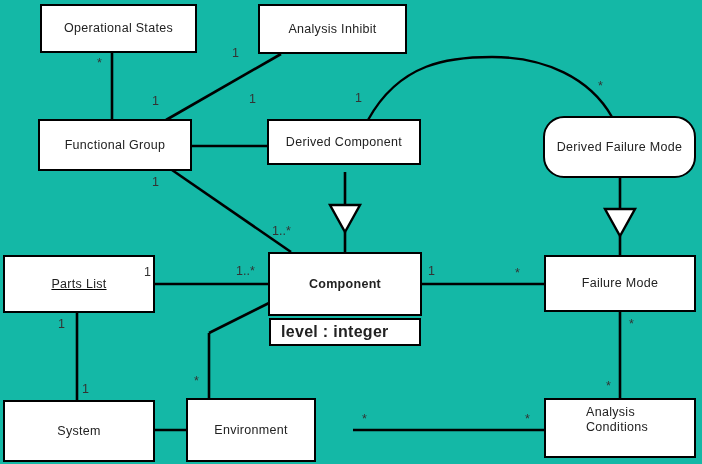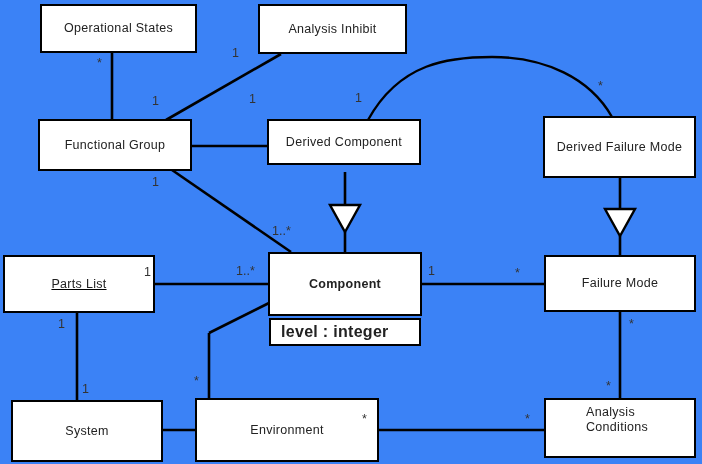--- a/index.html
+++ b/index.html
@@ -4,21 +4,21 @@
 <style>
   html, body {
     margin: 0;
     padding: 0;
     background: #ffffff;
   }
   #canvas {
     position: relative;
     width: 702px;
     height: 464px;
-    background: #3b82f6;
+    background: #14b8a6;
     overflow: hidden;
     font-family: "Liberation Sans", sans-serif;
   }
   #svg-layer {
     position: absolute;
     left: 0;
     top: 0;
     width: 702px;
     height: 464px;
   }
@@ -126,45 +126,45 @@
   </div>
 
   <div class="uml-class" style="left:38px; top:119px; width:154px; height:52px;">
     <span class="uml-name">Functional Group</span>
   </div>
 
   <div class="uml-class" style="left:267px; top:119px; width:154px; height:46px;">
     <span class="uml-name">Derived Component</span>
   </div>
 
-  <div class="uml-class" style="left:543px; top:116px; width:153px; height:62px;">
+  <div class="uml-class" style="left:543px; top:116px; width:153px; height:62px;border-radius:21px;">
     <span class="uml-name">Derived Failure Mode</span>
   </div>
 
   <div class="uml-class" style="left:3px; top:255px; width:152px; height:58px;text-decoration:underline;">
     <span class="uml-name">Parts List</span>
   </div>
 
   <div class="uml-class" style="left:268px; top:252px; width:154px; height:64px;font-weight:bold;">
     <span class="uml-name">Component</span>
   </div>
 
   <div class="uml-compartment" style="left:269px; top:318px; width:152px; height:28px;">
     <span class="uml-attr">level : integer</span>
   </div>
 
   <div class="uml-class" style="left:544px; top:255px; width:152px; height:57px;">
     <span class="uml-name">Failure Mode</span>
   </div>
 
-  <div class="uml-class" style="left:3px; top:400px; width:152px; height:62px;margin-left:8px;">
+  <div class="uml-class" style="left:3px; top:400px; width:152px; height:62px;">
     <span class="uml-name">System</span>
   </div>
 
-  <div class="uml-class" style="left:195px; top:398px; width:184px; height:64px;">
+  <div class="uml-class" style="left:186px; top:398px; width:130px; height:64px;">
     <span class="uml-name">Environment</span>
   </div>
 
   <div class="uml-class name-left" style="left:544px; top:398px; width:152px; height:60px; align-items:flex-start; padding-top:5px;">
     <span class="uml-name" style="padding-left:40px;">Analysis
 Conditions</span>
   </div>
 
   <span class="mult" style="left:97px; top:57px;">*</span>
 

